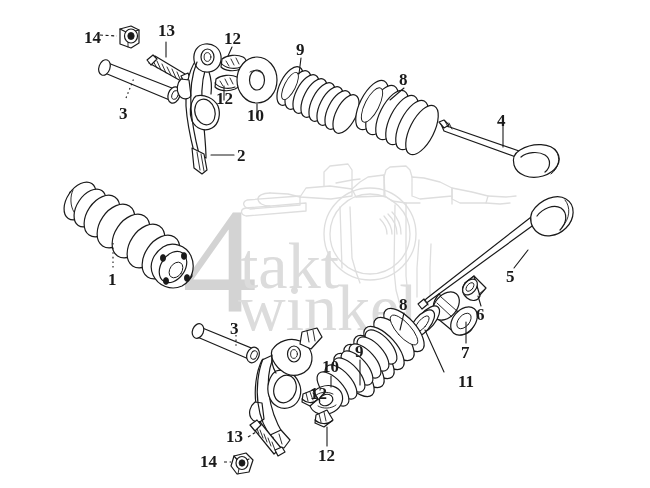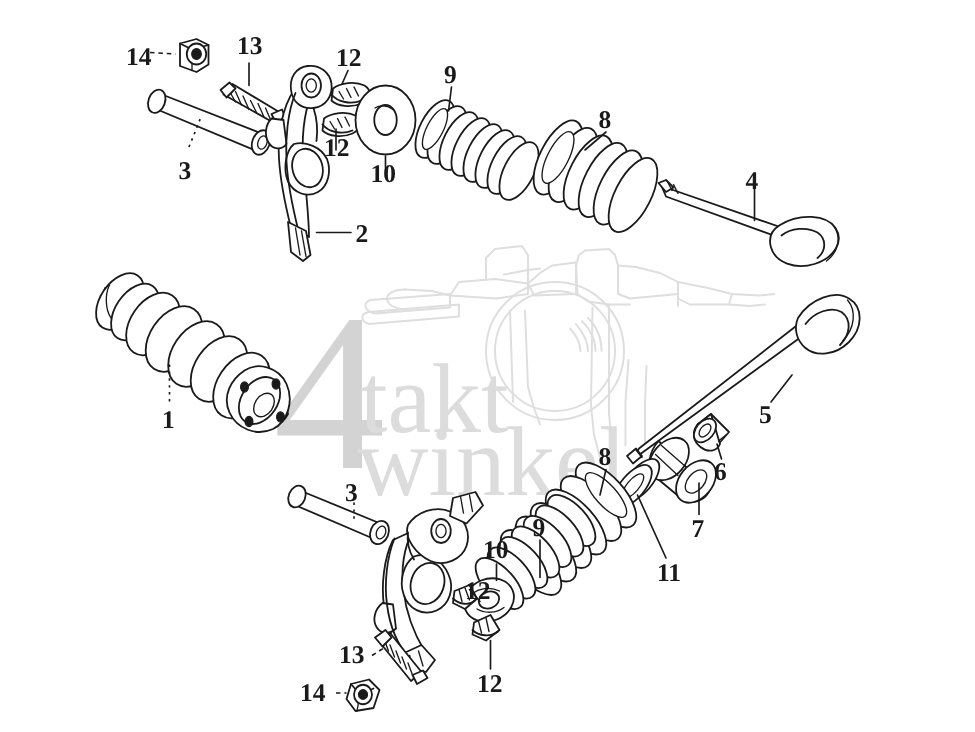--- a/index.html
+++ b/index.html
@@ -351,21 +351,21 @@
   <div class="lbl" style="left:247px;top:107px">10</div>
   <div class="lbl" style="left:296px;top:41px">9</div>
   <div class="lbl" style="left:399px;top:71px">8</div>
   <div class="lbl" style="left:497px;top:112px">4</div>
   <div class="lbl" style="left:119px;top:105px">3</div>
   <div class="lbl" style="left:237px;top:147px">2</div>
   <div class="lbl" style="left:108px;top:271px">1</div>
   <div class="lbl" style="left:506px;top:268px">5</div>
   <div class="lbl" style="left:476px;top:306px">6</div>
   <div class="lbl" style="left:461px;top:344px">7</div>
-  <div class="lbl" style="left:438px;top:373px">11</div>
+  <div class="lbl" style="left:458px;top:373px">11</div>
   <div class="lbl" style="left:399px;top:296px">8</div>
   <div class="lbl" style="left:355px;top:343px">9</div>
   <div class="lbl" style="left:322px;top:358px">10</div>
   <div class="lbl" style="left:310px;top:385px">12</div>
   <div class="lbl" style="left:318px;top:447px">12</div>
   <div class="lbl" style="left:230px;top:320px">3</div>
   <div class="lbl" style="left:226px;top:428px">13</div>
   <div class="lbl" style="left:200px;top:453px">14</div>
 
 </div>

